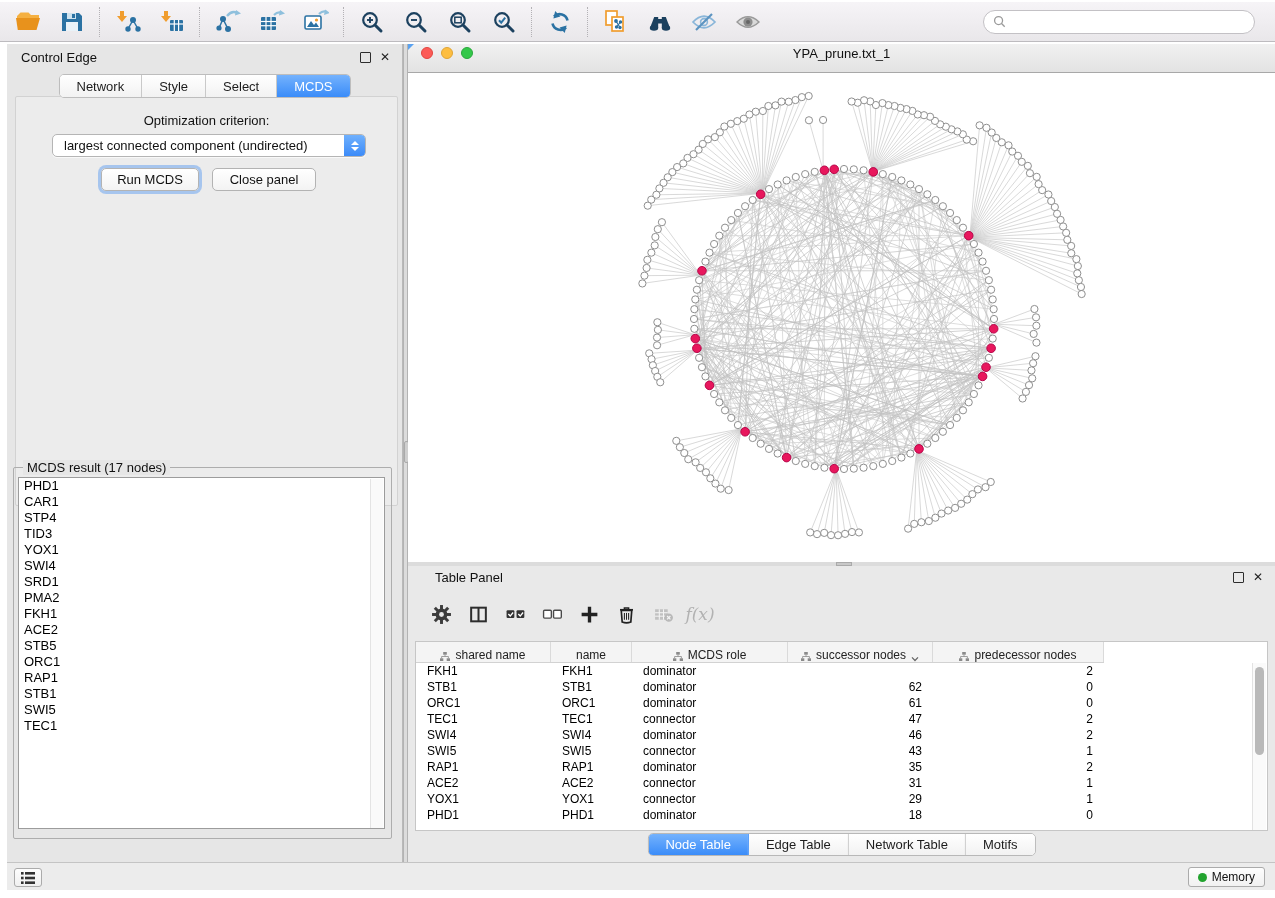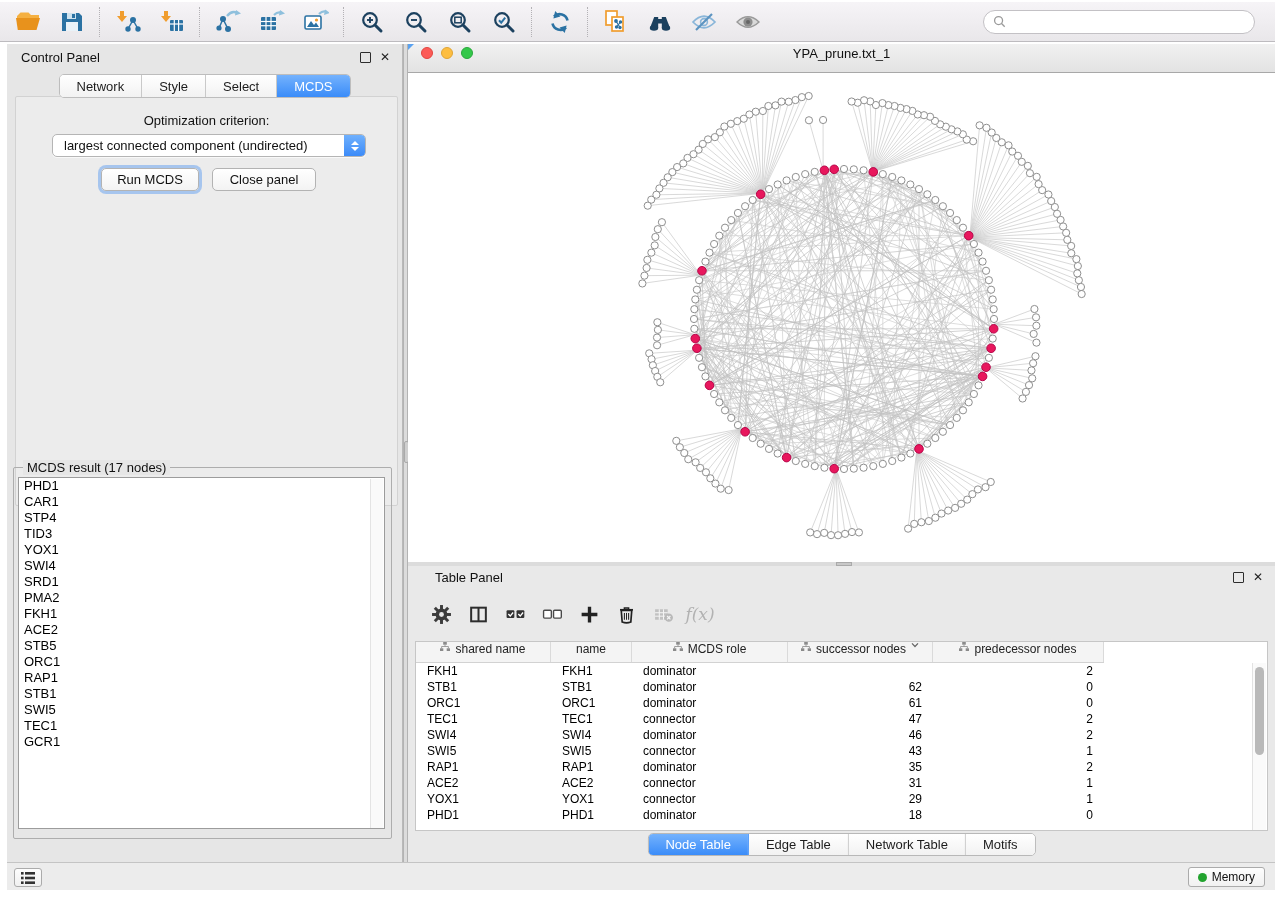--- a/index.html
+++ b/index.html
@@ -68,21 +68,21 @@
   
   #table-panel{left:408px;top:566px;width:867px;height:296px;background:#e9e9e9;}
   #tp-title{left:27px;top:4px;}
   #tp-winbtns{right:12px;top:6px;}
   #tp-toolbar{left:7px;top:26px;width:853px;height:44px;display:flex;align-items:center;gap:11px;padding-left:13px;box-sizing:border-box;}
   .tp-btn{width:26px;height:26px;display:flex;align-items:center;justify-content:center;}
   .tp-btn svg{width:21px;height:21px;}
   .fx{font-family:"DejaVu Serif","Liberation Serif",serif;font-style:italic;font-size:17px;color:#b2b2b2;text-align:center;}
   #tbl{left:7px;top:75px;width:853px;height:190px;background:#fff;border:1px solid #c6c6c6;box-sizing:border-box;overflow:hidden;}
   #tbl-head{left:0;top:0;height:20px;display:flex;background:#f4f4f4;border-bottom:1px solid #d2d2d2;}
-  .th{display:flex;align-items:flex-start;justify-content:center;gap:5px;font-size:12px;color:#222;border-right:1px solid #dadada;box-sizing:border-box;background:#f4f4f4;}
+  .th{display:flex;align-items:flex-end;justify-content:center;gap:5px;font-size:12px;color:#222;border-right:1px solid #dadada;box-sizing:border-box;background:#f4f4f4;}
   .tbl-row{display:flex;height:16px;}
   .td{font-size:12px;color:#000;box-sizing:border-box;line-height:16px;white-space:nowrap;overflow:hidden;}
   .td.left{padding-left:11px;text-align:left;}
   .td.right{padding-right:11px;text-align:right;}
   #tbl-scroll{right:1px;top:21px;width:13px;height:167px;background:#fafafa;border-left:1px solid #e2e2e2;}
   #tbl-thumb{left:1.5px;top:4px;width:9px;height:88px;background:#b9b9b9;border-radius:5px;}
   #tp-tabs{left:50%;transform:translateX(-50%);top:267px;height:21px;display:flex;border:1px solid #b8b8b8;border-radius:5px;overflow:hidden;background:#fff;}
   
   #status-bar{left:7px;top:862px;width:1268px;height:28px;background:#ececec;border-top:1px solid #c4c4c4;box-sizing:border-box;}
   #menu-btn{left:7px;top:5px;width:28px;height:19px;background:linear-gradient(#fdfdfd,#f0f0f0);border:1px solid #ababab;border-radius:3px;display:flex;align-items:center;justify-content:center;box-sizing:border-box;}
@@ -248,21 +248,21 @@
     <div id="search-wrap">
       <svg viewBox="0 0 14 14" width="13" height="13">
         <circle cx="6" cy="6" r="4.3" fill="none" stroke="#9a9a9a" stroke-width="1.4"></circle>
         <line x1="9.2" y1="9.2" x2="12.6" y2="12.6" stroke="#9a9a9a" stroke-width="1.4"></line>
       </svg>
       <input placeholder="" style="">
     </div>
   </div>
 
 <div id="control-panel" class="abs">
-  <div id="cp-title" class="abs panel-title">Control Panel</div>
+  <div id="cp-title" class="abs panel-title">Control Edge</div>
   <div id="cp-winbtns" class="abs winbtns">
     <span class="float-box"></span>
     <span class="close-x">✕</span>
   </div>
   <div id="cp-tabs" class="abs">
       <div class="seg">Network</div>
       <div class="seg">Style</div>
       <div class="seg">Select</div>
       <div class="seg sel">MCDS</div>
     </div>
@@ -290,21 +290,20 @@
         <div class="mcds-item">SRD1</div>
         <div class="mcds-item">PMA2</div>
         <div class="mcds-item">FKH1</div>
         <div class="mcds-item">ACE2</div>
         <div class="mcds-item">STB5</div>
         <div class="mcds-item">ORC1</div>
         <div class="mcds-item">RAP1</div>
         <div class="mcds-item">STB1</div>
         <div class="mcds-item">SWI5</div>
         <div class="mcds-item">TEC1</div>
-        <div class="mcds-item">GCR1</div>
         <div id="mcds-scroll" class="abs"></div>
     </div>
   </div>
 </div>
 
 <div id="v-split" class="abs">
   <div id="v-split-handle" class="abs"></div>
 </div>
 <div id="h-split" class="abs">
   <div id="h-split-handle" class="abs"></div>

